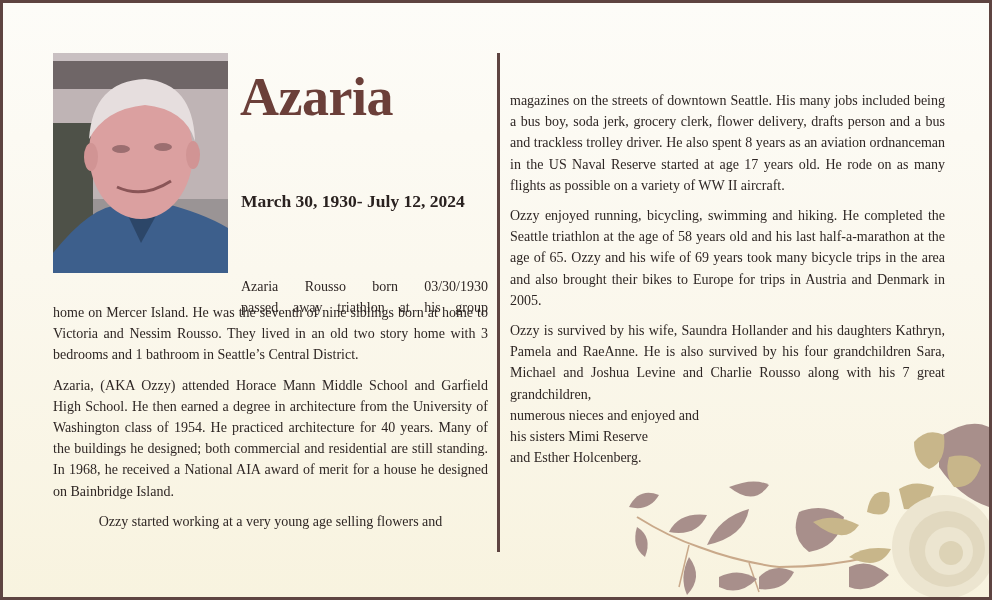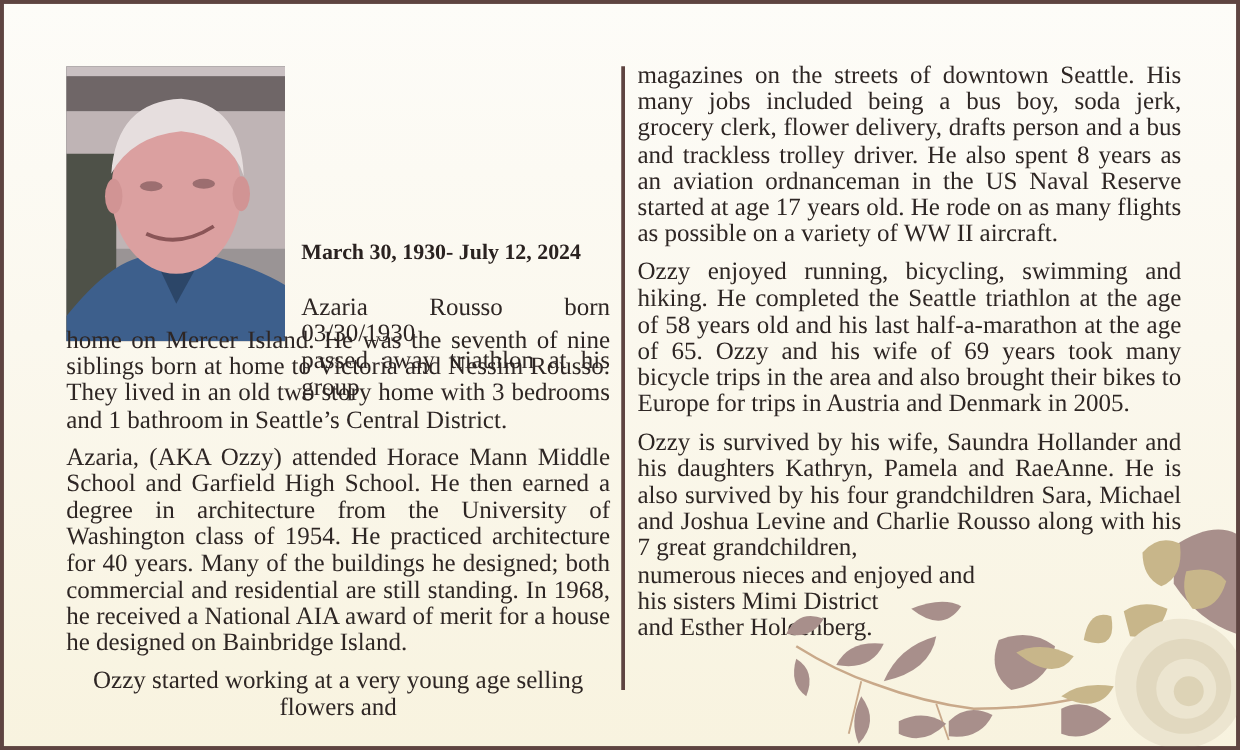--- a/index.html
+++ b/index.html
@@ -23,22 +23,23 @@
       font-size: 54px; line-height: 56px; letter-spacing: -0.5px;
     }
     .name div { white-space: nowrap; }
     .dates {
       position: absolute; left: 238px; top: 188px;
       font-size: 17.5px; font-weight: bold; color: #2a2220;
       white-space: nowrap;
       text-align: right;
     }
     .body-text {
-      font-size: 20px; line-height: 21.2px; color: #2e2624;
+      font-size: 14px; line-height: 21.2px; color: #2e2624;
       text-align: justify;
+      margin-top: 40px;
     }
     .intro {
       position: absolute; left: 238px; top: 233px; width: 247px;
     }
     .intro p { text-align: justify; text-align-last: justify; }
     .col1 {
       position: absolute; left: 50px; top: 259px; width: 435px;
     }
     .col1 p, .col2 p { margin-bottom: 9px; }
     .divider {
@@ -72,20 +73,21 @@
       <path d="M36 86 Q40 28 92 26 Q140 30 142 88 Q132 56 92 52 Q52 56 36 86 Z" fill="#e6dede"></path>
       <ellipse cx="68" cy="96" rx="9" ry="4" fill="#9c6e70"></ellipse>
       <ellipse cx="110" cy="94" rx="9" ry="4" fill="#9c6e70"></ellipse>
       <path d="M64 134 Q90 146 118 128" stroke="#8a5557" stroke-width="3" fill="none"></path>
       <ellipse cx="38" cy="104" rx="7" ry="14" fill="#d19494"></ellipse>
       <ellipse cx="140" cy="102" rx="7" ry="14" fill="#d19494"></ellipse>
     </svg>
   </div>
 
   <div class="name">
+    <div>Azaria</div>
   </div>
 
   <div class="dates">March 30, 1930- July 12, 2024</div>
 
   <div class="intro body-text">
     <p>Azaria Rousso born 03/30/1930</p>
     <p>passed away triathlon at his group</p>
   </div>
 
   <div class="col1 body-text">
@@ -95,21 +97,21 @@
   </div>
 
   <div class="divider"></div>
 
   <div class="col2 body-text">
     <p>magazines on the streets of downtown Seattle. His many jobs included being a bus boy, soda jerk, grocery clerk, flower delivery, drafts person and a bus and trackless trolley driver. He also spent 8 years as an aviation ordnanceman in the US Naval Reserve started at age 17 years old. He rode on as many flights as possible on a variety of WW II aircraft.</p>
     <p>Ozzy enjoyed running, bicycling, swimming and hiking. He completed the Seattle triathlon at the age of 58 years old and his last half-a-marathon at the age of 65. Ozzy and his wife of 69 years took many bicycle trips in the area and also brought their bikes to Europe for trips in Austria and Denmark in 2005.</p>
     <p style="margin-bottom:0;">Ozzy is survived by his wife, Saundra Hollander and his daughters Kathryn, Pamela and RaeAnne. He is also survived by his four grandchildren Sara, Michael and Joshua Levine and Charlie Rousso along with his 7 great grandchildren,</p>
     <div class="ragged">
       <div>numerous nieces and enjoyed and</div>
-      <div>his sisters Mimi District</div>
+      <div>his sisters Mimi Reserve</div>
       <div>and Esther Holcenberg.</div>
     </div>
   </div>
 
   <svg class="flowers" viewBox="0 0 380 180">
 
     <path d="M28 100 Q60 120 90 130 Q130 145 170 150 Q220 150 260 140" stroke="#c9a98a" stroke-width="2" fill="none"></path>
     <path d="M80 128 L70 170" stroke="#c9a98a" stroke-width="1.5" fill="none"></path>
     <path d="M140 146 L150 175" stroke="#c9a98a" stroke-width="1.5" fill="none"></path>
 

